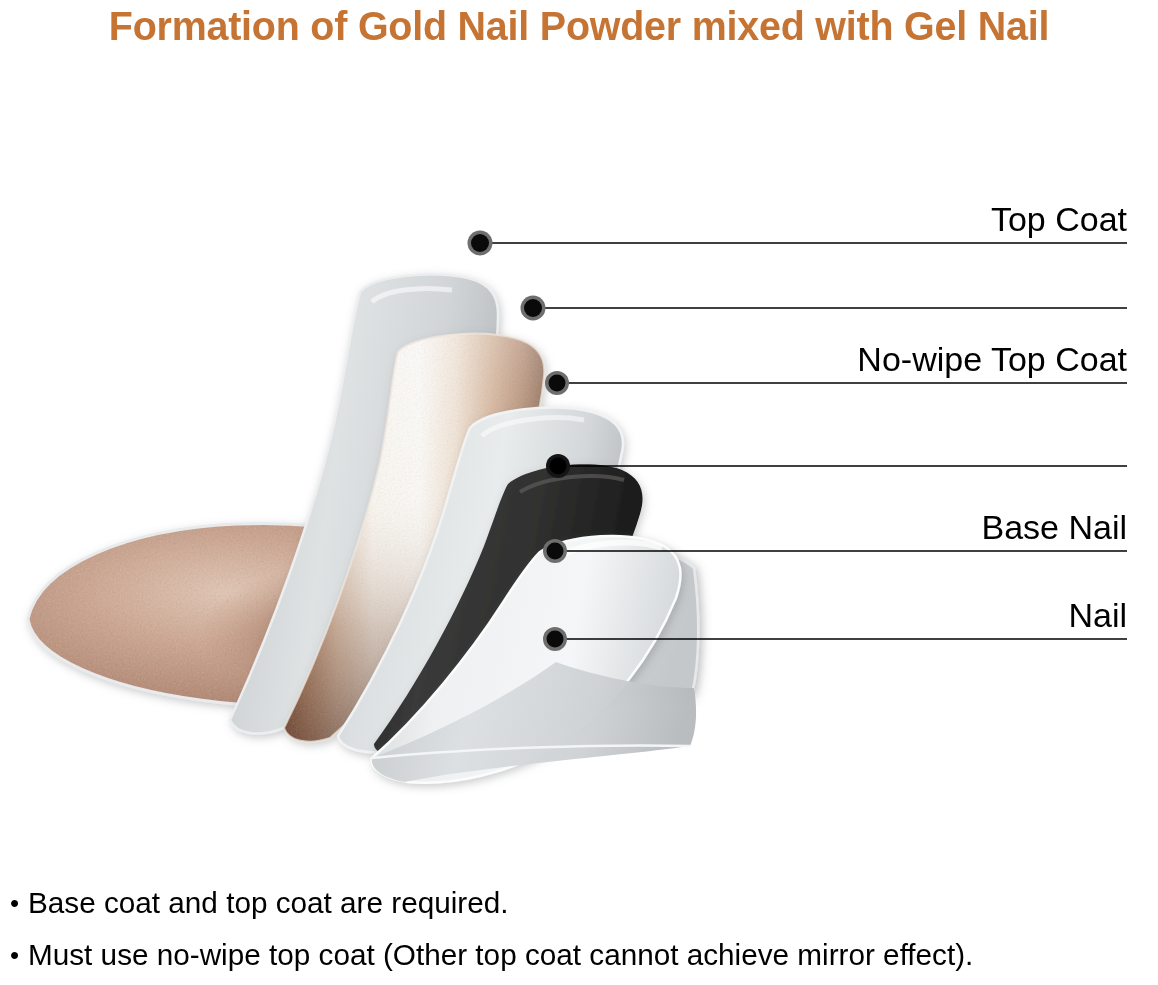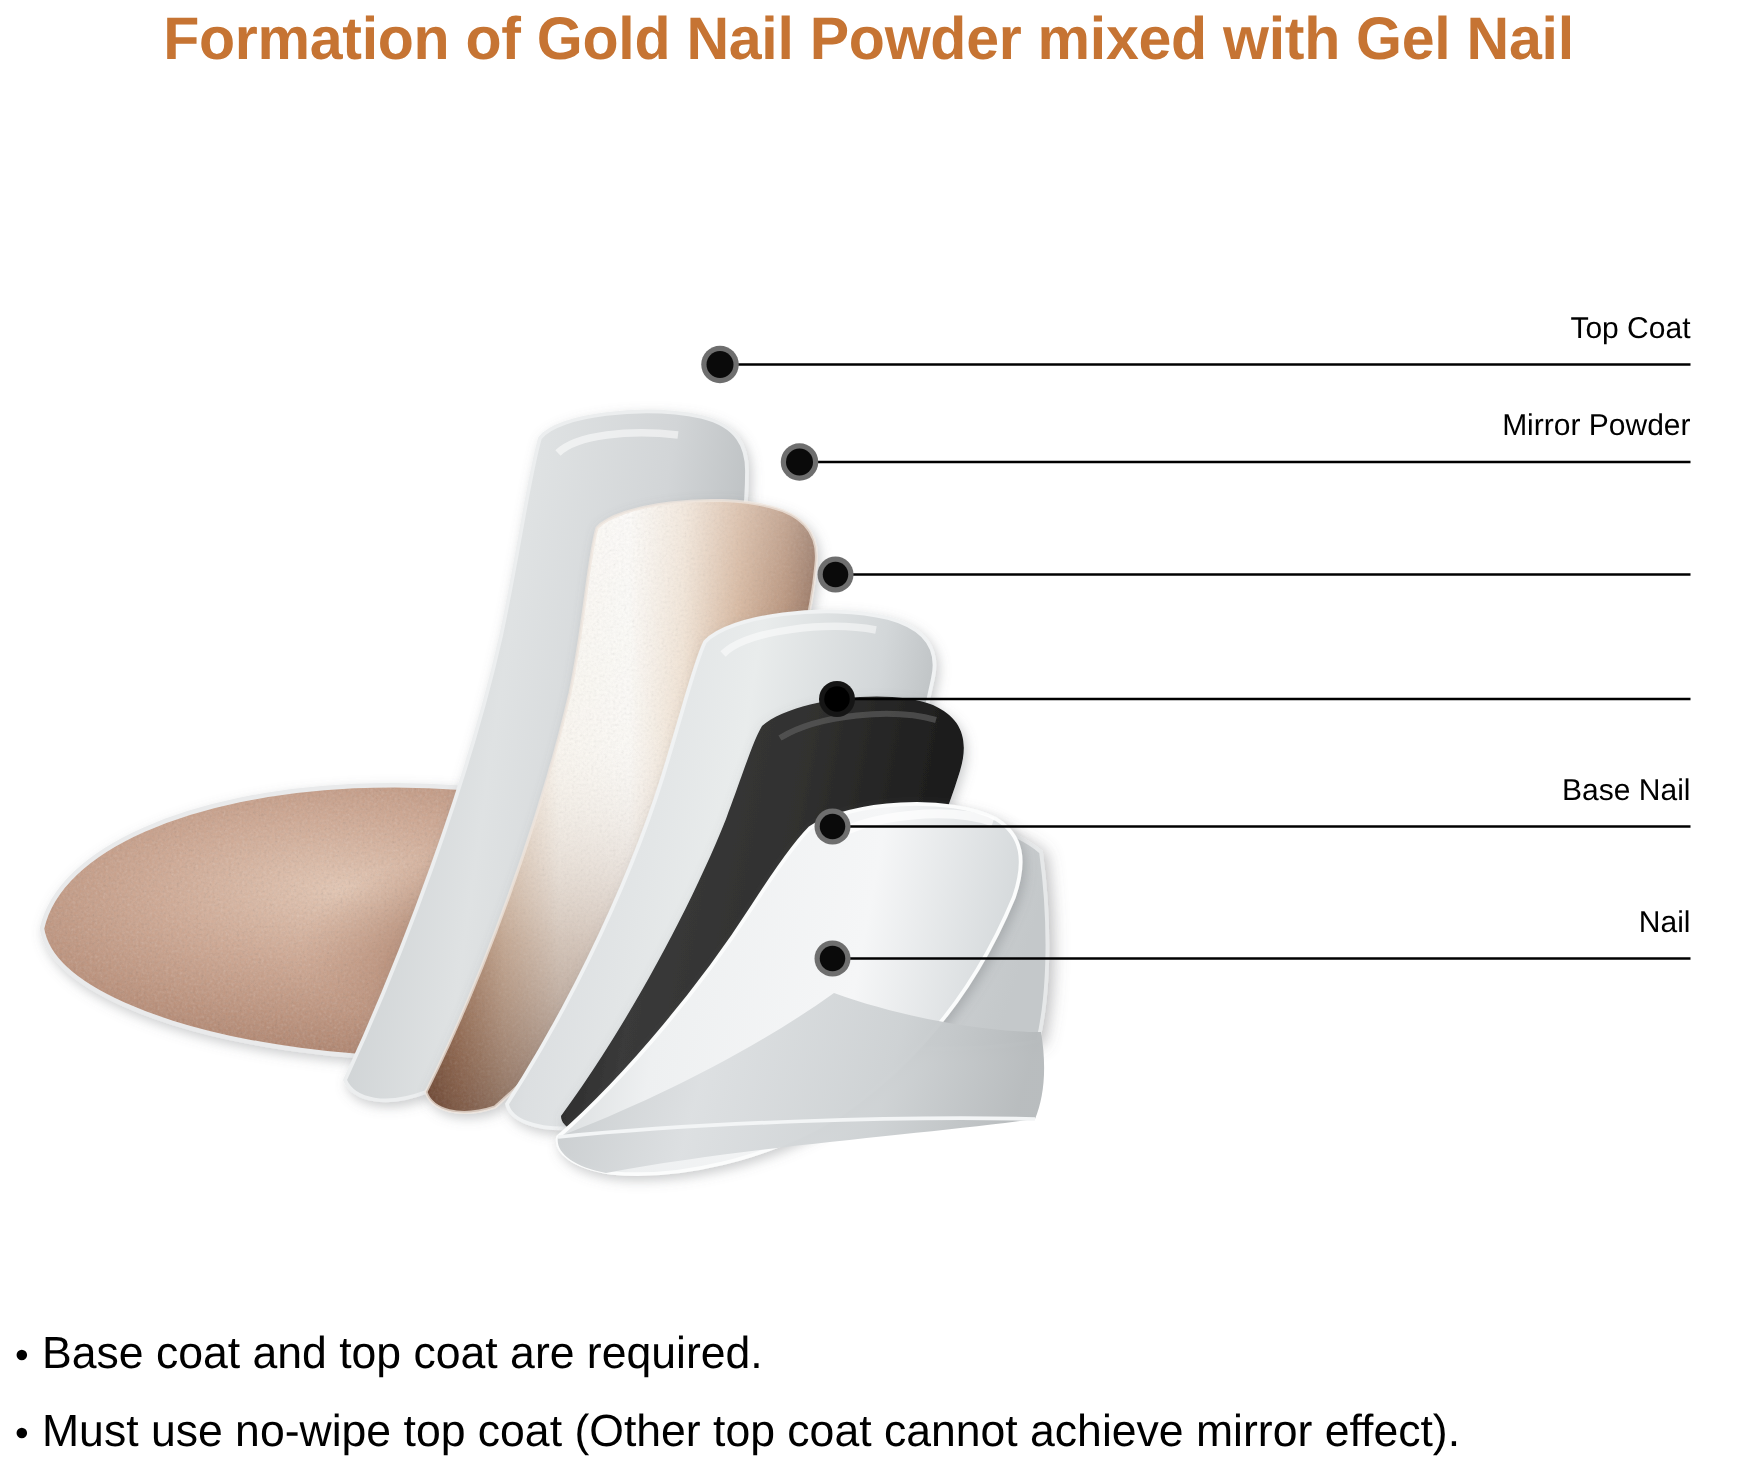--- a/index.html
+++ b/index.html
@@ -53,21 +53,21 @@
     height: 810px;
   }
 
   
   .callout-label {
     position: absolute;
     right: 31px;
     text-align: right;
     white-space: nowrap;
     font-family: "Liberation Sans", sans-serif;
-    font-size: 20px;
+    font-size: 34px;
     line-height: 32px;
     color: #000000;
   }
 
   
   #notes {
     position: absolute;
     left: 0;
     top: 880px;
     width: 1158px;
@@ -381,22 +381,22 @@
       </g>
       <g>
         <circle cx="555" cy="587" r="12" fill="#6e6e6e"></circle>
         <circle cx="555" cy="587" r="8.5" fill="#0a0a0a"></circle>
       </g>
     </g>
   </svg>
 
   <div class="callout-label" style="top:151px;">Top Coat</div>
 
-  <div class="callout-label" style="top:216px;">Mirror Powder</div>
-
+
+  <div class="callout-label" style="top:291px;">No-wipe Top Coat</div>
 
 
   <div class="callout-label" style="top:459px;">Base Nail</div>
 
   <div class="callout-label" style="top:547px;text-align:right;">Nail</div>
 </div>
 
 <div id="notes">
 
   <div class="note-row">

